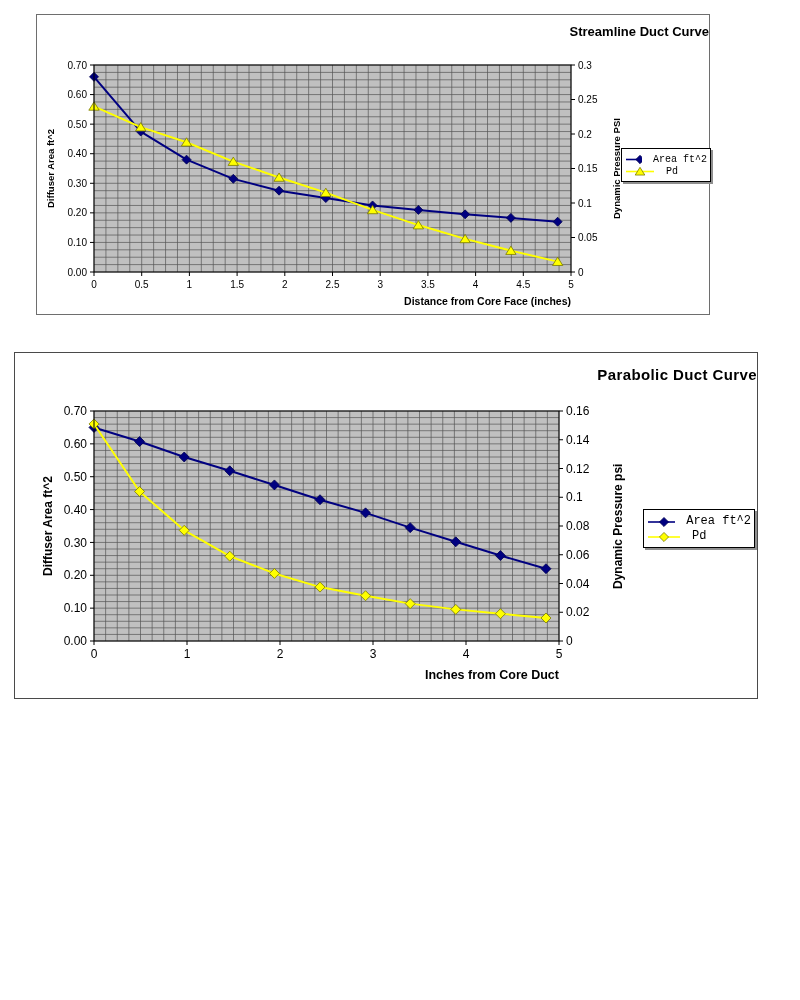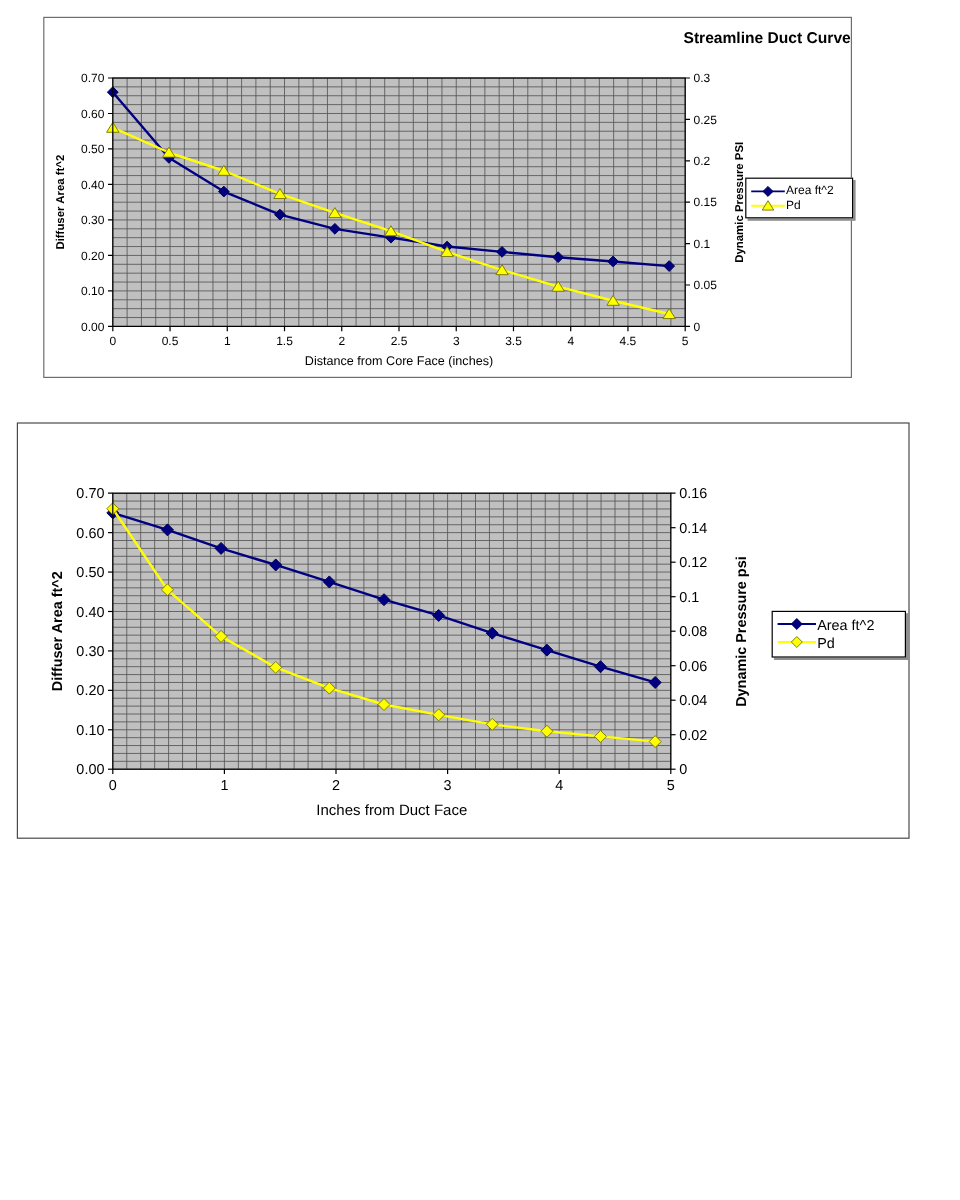--- a/index.html
+++ b/index.html
@@ -10,39 +10,39 @@
   .chart-box{position:absolute;background:#ffffff;border:1px solid #6e6e6e;box-sizing:border-box;}
   .chart-box.top{left:36px;top:14px;width:674px;height:301px;}
   .chart-box.bottom{left:14px;top:352px;width:744px;height:347px;border-color:#4a4a4a;}
   svg.plot{position:absolute;left:0;top:0;}
   svg text{font-family:"Liberation Sans",sans-serif;fill:#000;}
   .top text.tick{font-size:10px;}
   .bottom text.tick{font-size:12px;}
   .chart-title{position:absolute;left:0;right:0;text-align:right;font-weight:bold;}
   .top .chart-title{top:9px;font-size:13px;}
   .bottom .chart-title{top:13px;font-size:15px;letter-spacing:.4px;}
-  .x-title{position:absolute;text-align:center;font-weight:normal;}
+  .x-title{position:absolute;text-align:right;font-weight:bold;}
   .top .x-title{left:57px;width:477px;top:280px;font-size:10.5px;}
   .bottom .x-title{left:79px;width:465px;top:315px;font-size:12.5px;}
   .y-title{
     position:absolute;writing-mode:vertical-rl;transform:rotate(180deg);
     text-align:center;font-weight:bold;white-space:nowrap;
   }
   .top .y-title.left{left:8px;top:50px;height:207px;font-size:9.5px;}
   .top .y-title.right{left:574px;top:50px;height:207px;font-size:9.5px;}
   .bottom .y-title.left{left:26px;top:58px;height:230px;font-size:12px;}
   .bottom .y-title.right{left:596px;top:58px;height:230px;font-size:12px;}
   .legend{
     position:absolute;background:#fff;border:1px solid #000;
     box-shadow:2px 2px 0 #8f8f8f;display:flex;flex-direction:column;
     justify-content:center;gap:1px;padding:2px 3px;box-sizing:border-box;
   }
   .top .legend{left:584px;top:133px;width:90px;height:34px;font-size:10px;}
   .bottom .legend{left:628px;top:156px;width:112px;height:39px;font-size:12px;}
-  .legend-item{display:flex;align-items:flex-start;gap:0;}
+  .legend-item{display:flex;align-items:flex-end;gap:11px;font-family:Liberation Mono, monospace;}
   .legend-label{white-space:nowrap;}
 </style>
 </head>
 <body>
 
 <div class="chart-box top">
   <svg class="plot" width="674" height="301">
       <rect x="57" y="50" width="477" height="207" fill="#c0c0c0"></rect>
       <g stroke="#555555" stroke-width="0.7">
         <line x1="57" y1="50" x2="57" y2="257"></line>
@@ -375,23 +375,24 @@
         <line x1="544" y1="144.25" x2="548" y2="144.25" stroke="#000"></line>
         <text x="551" y="144.25" text-anchor="start" dy="0.35em" class="tick">0.1</text>
         <line x1="544" y1="115.5" x2="548" y2="115.5" stroke="#000"></line>
         <text x="551" y="115.5" text-anchor="start" dy="0.35em" class="tick">0.12</text>
         <line x1="544" y1="86.74999999999997" x2="548" y2="86.74999999999997" stroke="#000"></line>
         <text x="551" y="86.74999999999997" text-anchor="start" dy="0.35em" class="tick">0.14</text>
         <line x1="544" y1="58" x2="548" y2="58" stroke="#000"></line>
         <text x="551" y="58" text-anchor="start" dy="0.35em" class="tick">0.16</text>
       </g>
     </svg>
+  <div class="chart-title">Parabolic Duct Curve</div>
   <div class="y-title left">Diffuser Area ft^2</div>
   <div class="y-title right">Dynamic Pressure psi</div>
-  <div class="x-title">Inches from Duct Face</div>
+  <div class="x-title">Inches from Core Duct</div>
   <div class="legend">
     <div class="legend-item">
       <svg class="legend-marker" width="34" height="12">
           <line x1="1" y1="6" x2="33" y2="6" stroke="#000080" stroke-width="1.6"></line>
           <path d="M 17 1.4399999999999995 L 21.560000000000002 6 L 17 10.56 L 12.44 6 Z" fill="#000080" stroke="#000050" stroke-width="0.8"></path>
         </svg>
       <span class="legend-label">Area ft^2</span>
     </div>
     <div class="legend-item">
       <svg class="legend-marker" width="34" height="12">

